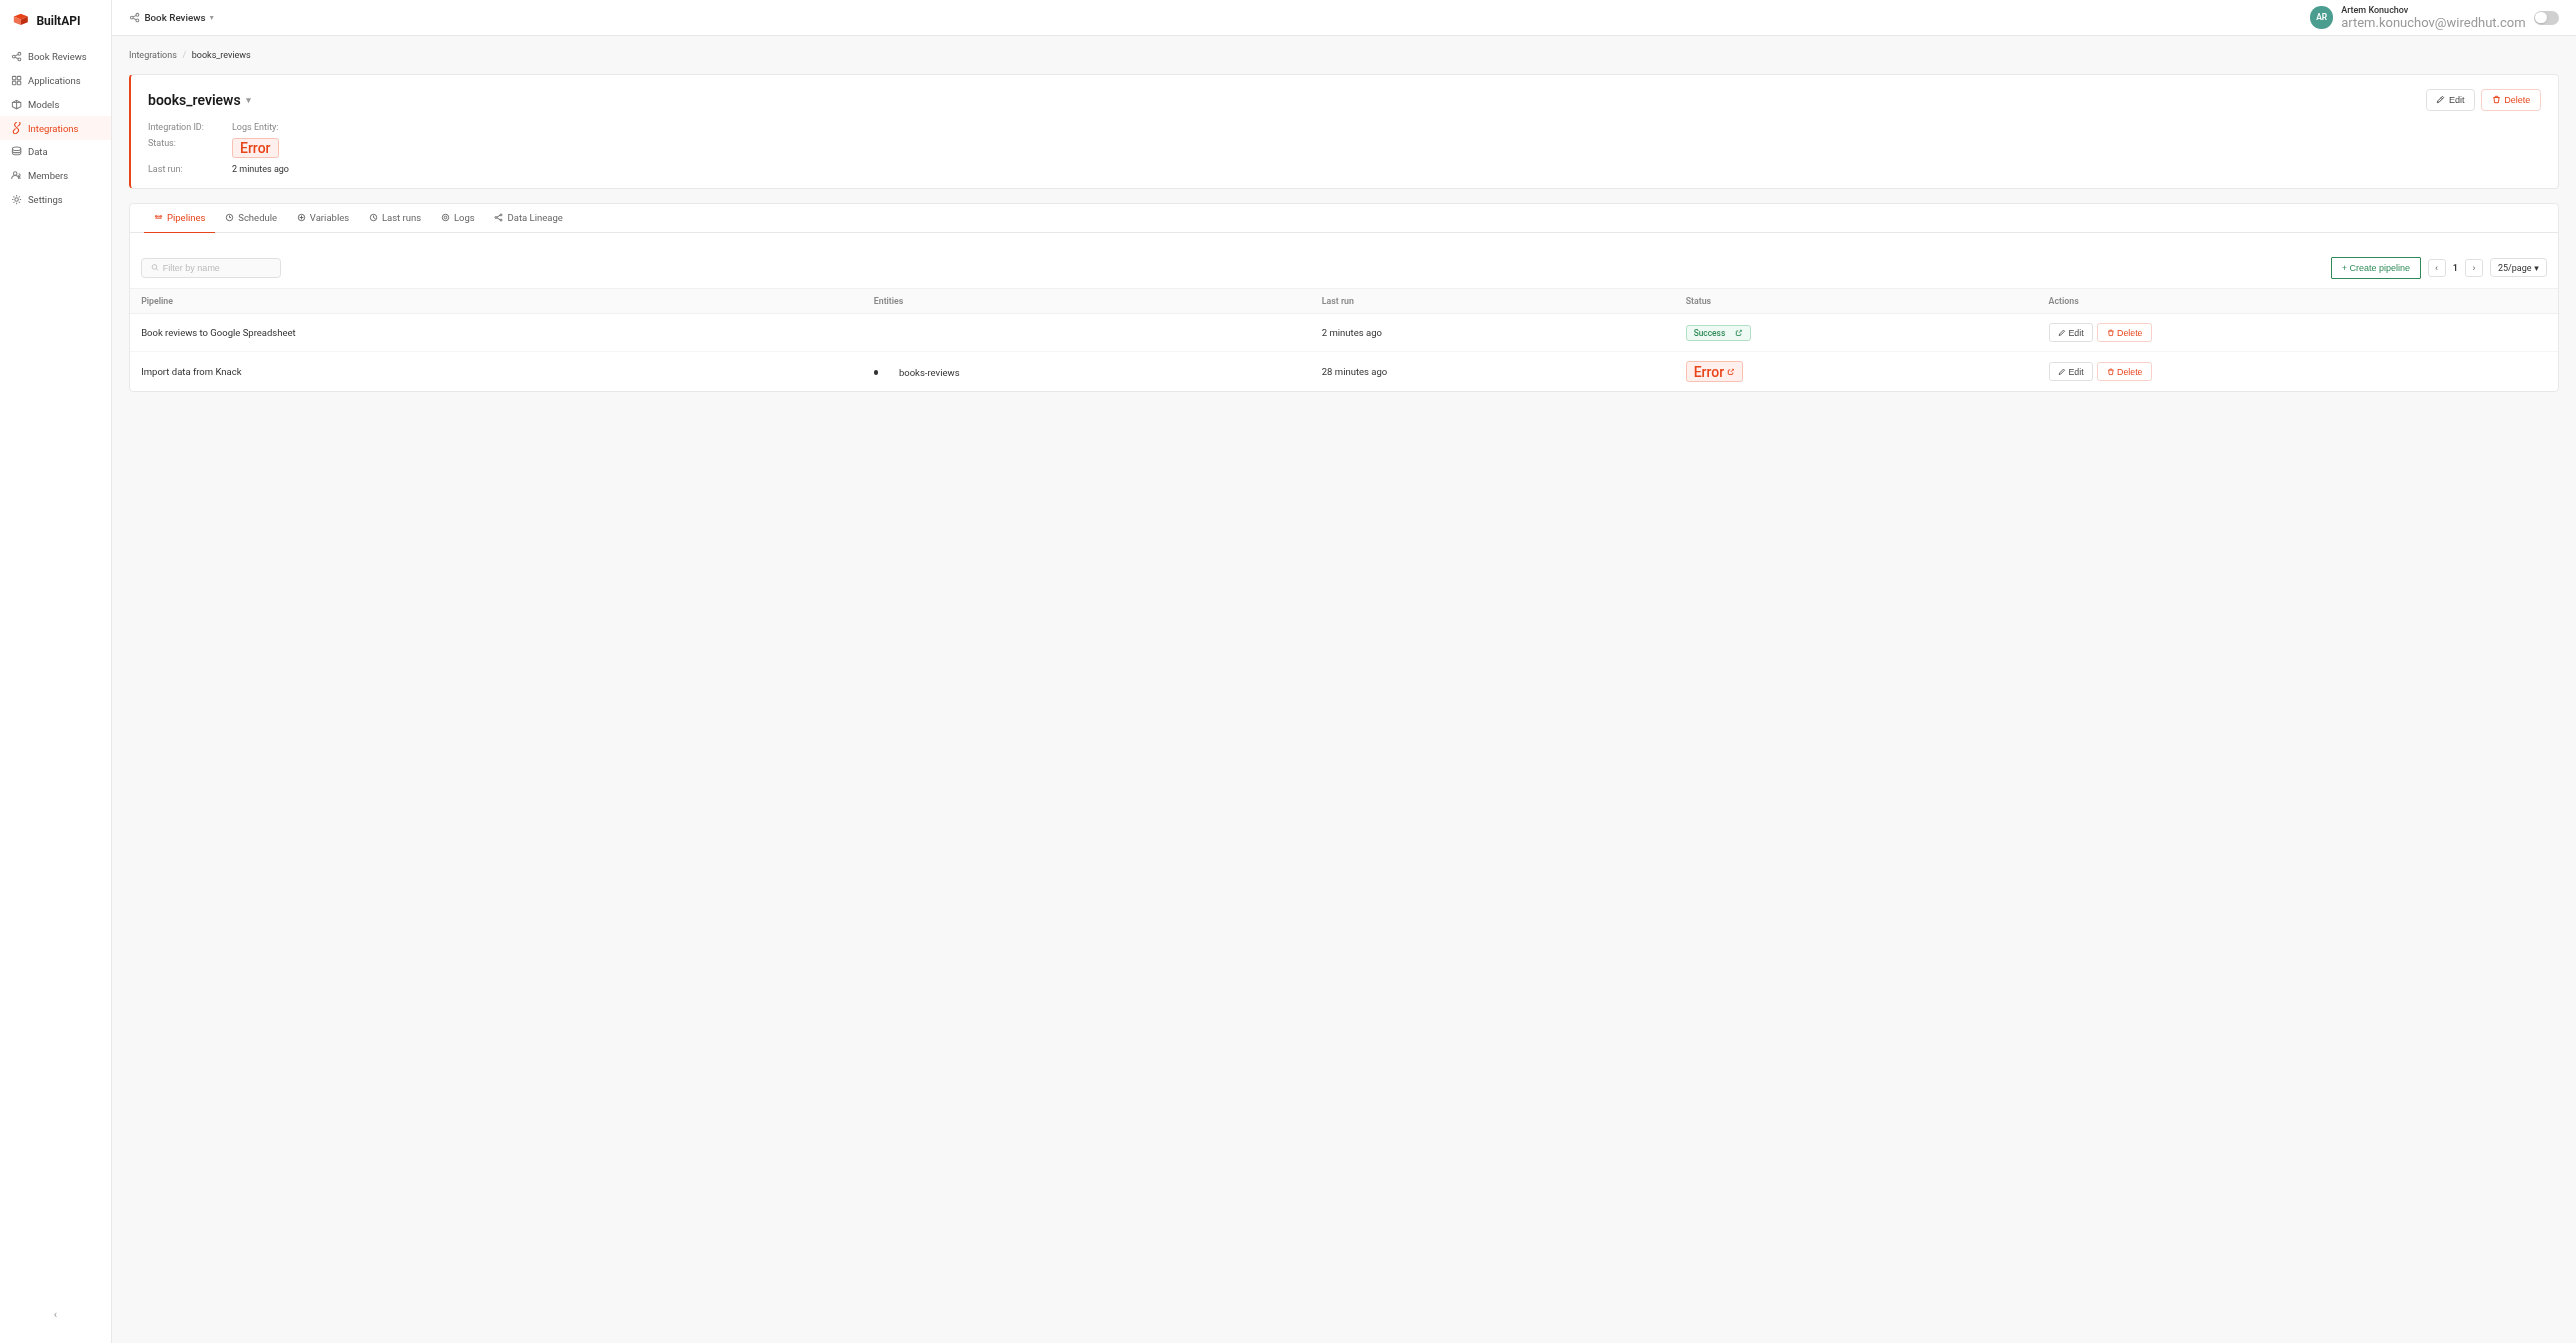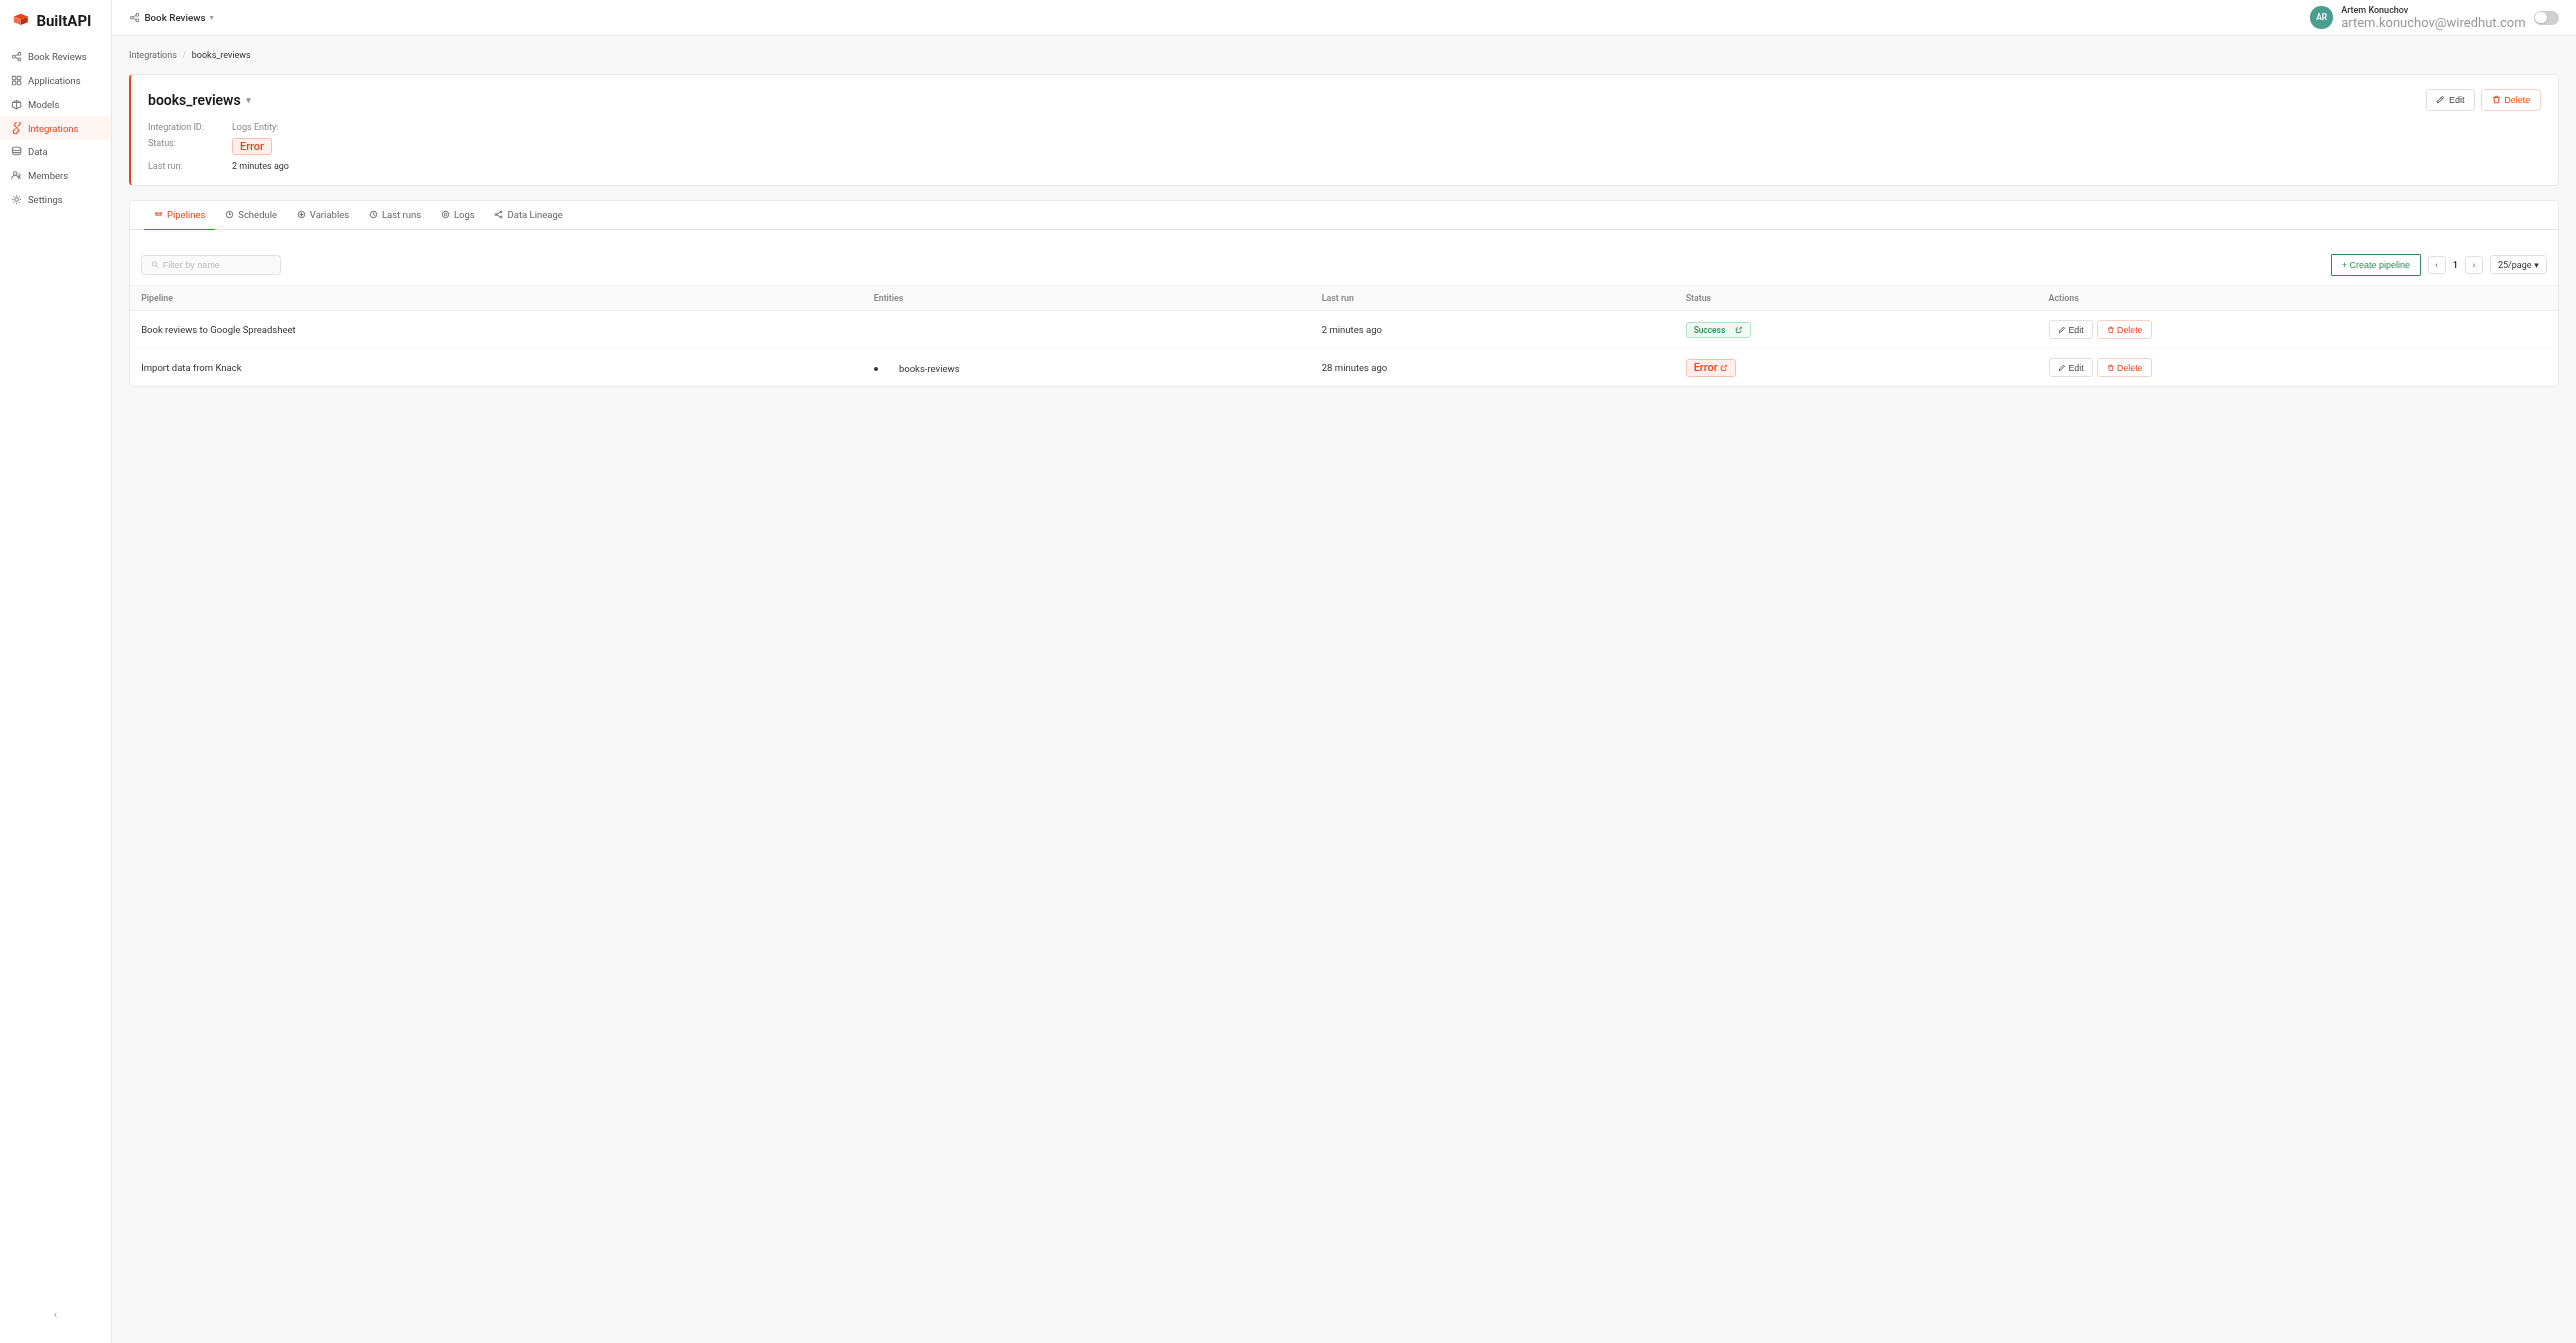--- a/index.html
+++ b/index.html
@@ -20,21 +20,21 @@
       display: flex;
       align-items: center;
       gap: 5.6px;
       padding: 11.2px 11.2px 14px;
     }
     .logo-icon {
       width: 19.6px;
       height: 19.6px;
     }
     .logo-text {
-      font-size: 15px;
+      font-size: 12px;
       font-weight: 700;
       color: #1a1a1a;
     }
     .nav-item {
       display: flex;
       align-items: center;
       gap: 5.6px;
       padding: 6.3px 11.2px;
       cursor: pointer;
       color: #555;
@@ -219,21 +219,21 @@
     .meta-label { color: #888; font-size: 9px; }
     .meta-value { color: #333; font-size: 9px; }
     .status-badge-error {
       display: inline-flex;
       align-items: center;
       padding: 1.4px 7px;
       background: #fff0ee;
       color: #e8441a;
       border: 0.7px solid #f8c0b0;
       border-radius: 2.8px;
-      font-size: 11px;
+      font-size: 14px;
       font-weight: 500;
     }
     .status-badge-success {
       display: inline-flex;
       align-items: center;
       gap: 10px;
       padding: 2.1px 7px;
       background: #f0faf4;
       color: #2e8b57;
       border: 0.7px solid #b0dfc4;

